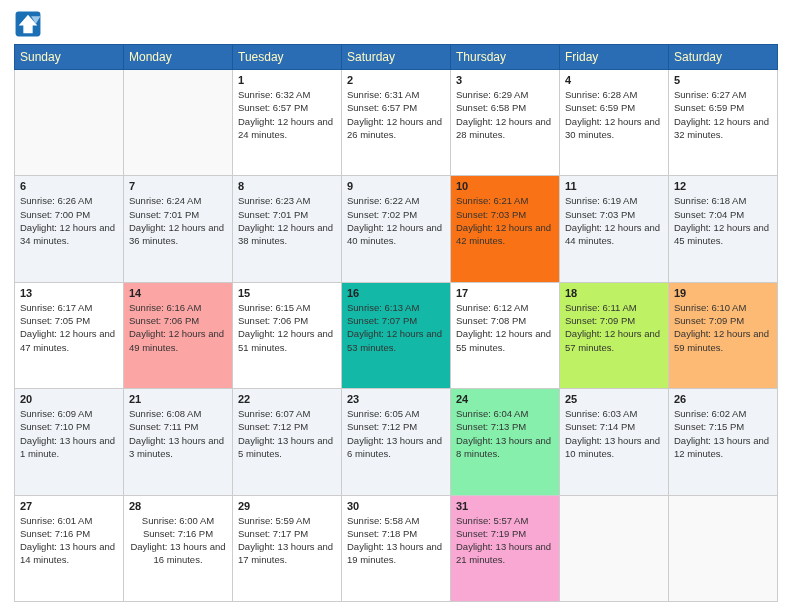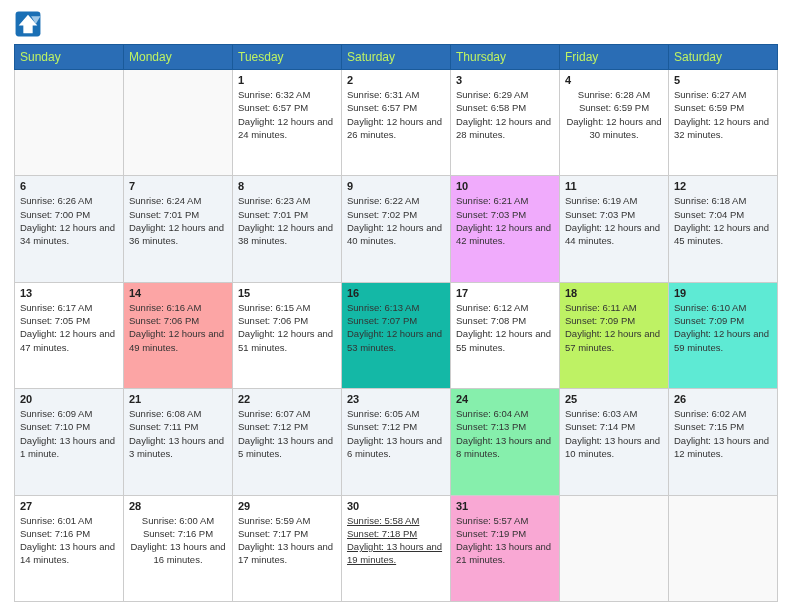--- a/index.html
+++ b/index.html
@@ -57,21 +57,21 @@
     }
     .calendar {
       flex: 1;
       border: 1px solid #ccc;
       border-collapse: collapse;
       width: 100%;
       table-layout: fixed;
     }
     .calendar th {
       background-color: #2a6db5;
-      color: #bef264;
+      color: #fef9c3;
       text-align: left;
       padding: 5px 5px;
       font-size: 12px;
       font-weight: normal;
       border: 1px solid #1a5a9a;
     }
     .calendar td {
       vertical-align: top;
       padding: 4px 5px;
       border: 1px solid #ccc;
@@ -153,21 +153,21 @@
 Daylight: 12 hours and 26 minutes.</div>
           </td>
           <td style="background: rgb(255, 255, 255);">
             <span class="day-num">3</span>
             <div class="day-info" style="white-space: pre-line;">Sunrise: 6:29 AM
 Sunset: 6:58 PM
 Daylight: 12 hours and 28 minutes.</div>
           </td>
           <td style="background: rgb(255, 255, 255);">
             <span class="day-num">4</span>
-            <div class="day-info" style="white-space: pre-line; text-align: center;">Sunrise: 6:28 AM
+            <div class="day-info" style="white-space: pre-line;">Sunrise: 6:28 AM
 Sunset: 6:59 PM
 Daylight: 12 hours and 30 minutes.</div>
           </td>
           <td style="background: rgb(255, 255, 255);">
             <span class="day-num">5</span>
             <div class="day-info" style="white-space: pre-line;">Sunrise: 6:27 AM
 Sunset: 6:59 PM
 Daylight: 12 hours and 32 minutes.</div>
           </td>
         </tr>
@@ -189,21 +189,21 @@
             <div class="day-info" style="white-space: pre-line;">Sunrise: 6:23 AM
 Sunset: 7:01 PM
 Daylight: 12 hours and 38 minutes.</div>
           </td>
           <td style="background: rgb(240, 244, 248);">
             <span class="day-num">9</span>
             <div class="day-info" style="white-space: pre-line;">Sunrise: 6:22 AM
 Sunset: 7:02 PM
 Daylight: 12 hours and 40 minutes.</div>
           </td>
-          <td style="background: #f0abfc;">
+          <td style="background: #f97316;">
             <span class="day-num">10</span>
             <div class="day-info" style="white-space: pre-line;">Sunrise: 6:21 AM
 Sunset: 7:03 PM
 Daylight: 12 hours and 42 minutes.</div>
           </td>
           <td style="background: rgb(240, 244, 248);">
             <span class="day-num">11</span>
             <div class="day-info" style="white-space: pre-line;">Sunrise: 6:19 AM
 Sunset: 7:03 PM
 Daylight: 12 hours and 44 minutes.</div>
@@ -245,21 +245,21 @@
             <div class="day-info" style="white-space: pre-line;">Sunrise: 6:12 AM
 Sunset: 7:08 PM
 Daylight: 12 hours and 55 minutes.</div>
           </td>
           <td style="background: #bef264;">
             <span class="day-num">18</span>
             <div class="day-info" style="white-space: pre-line;">Sunrise: 6:11 AM
 Sunset: 7:09 PM
 Daylight: 12 hours and 57 minutes.</div>
           </td>
-          <td style="background: #5eead4;">
+          <td style="background: #fdba74;">
             <span class="day-num">19</span>
             <div class="day-info" style="white-space: pre-line;">Sunrise: 6:10 AM
 Sunset: 7:09 PM
 Daylight: 12 hours and 59 minutes.</div>
           </td>
         </tr>
         <tr>
           <td style="background: rgb(240, 244, 248);">
             <span class="day-num">20</span>
             <div class="day-info" style="white-space: pre-line;">Sunrise: 6:09 AM
@@ -317,21 +317,21 @@
 Daylight: 13 hours and 16 minutes.</div>
           </td>
           <td style="background: rgb(255, 255, 255);">
             <span class="day-num">29</span>
             <div class="day-info" style="white-space: pre-line;">Sunrise: 5:59 AM
 Sunset: 7:17 PM
 Daylight: 13 hours and 17 minutes.</div>
           </td>
           <td style="background: rgb(255, 255, 255);">
             <span class="day-num">30</span>
-            <div class="day-info" style="white-space: pre-line; text-decoration: underline;">Sunrise: 5:58 AM
+            <div class="day-info" style="white-space: pre-line;">Sunrise: 5:58 AM
 Sunset: 7:18 PM
 Daylight: 13 hours and 19 minutes.</div>
           </td>
           <td style="background: #f9a8d4;">
             <span class="day-num">31</span>
             <div class="day-info" style="white-space: pre-line;">Sunrise: 5:57 AM
 Sunset: 7:19 PM
 Daylight: 13 hours and 21 minutes.</div>
           </td>
           <td class="empty-cell"></td>

